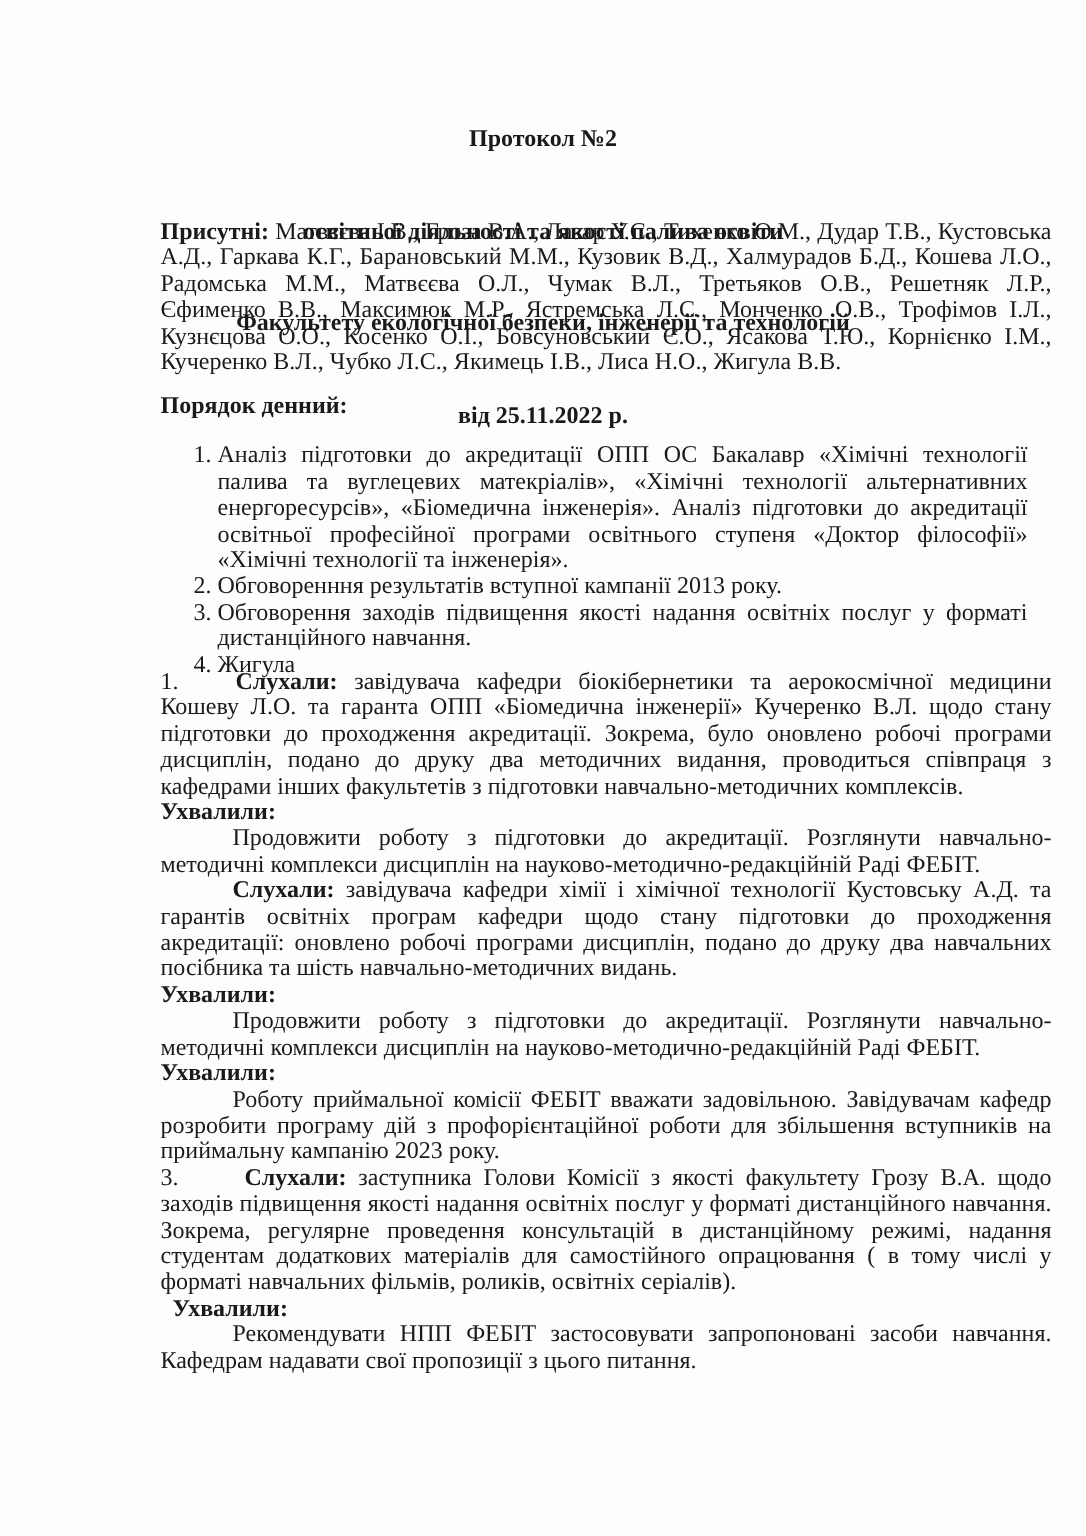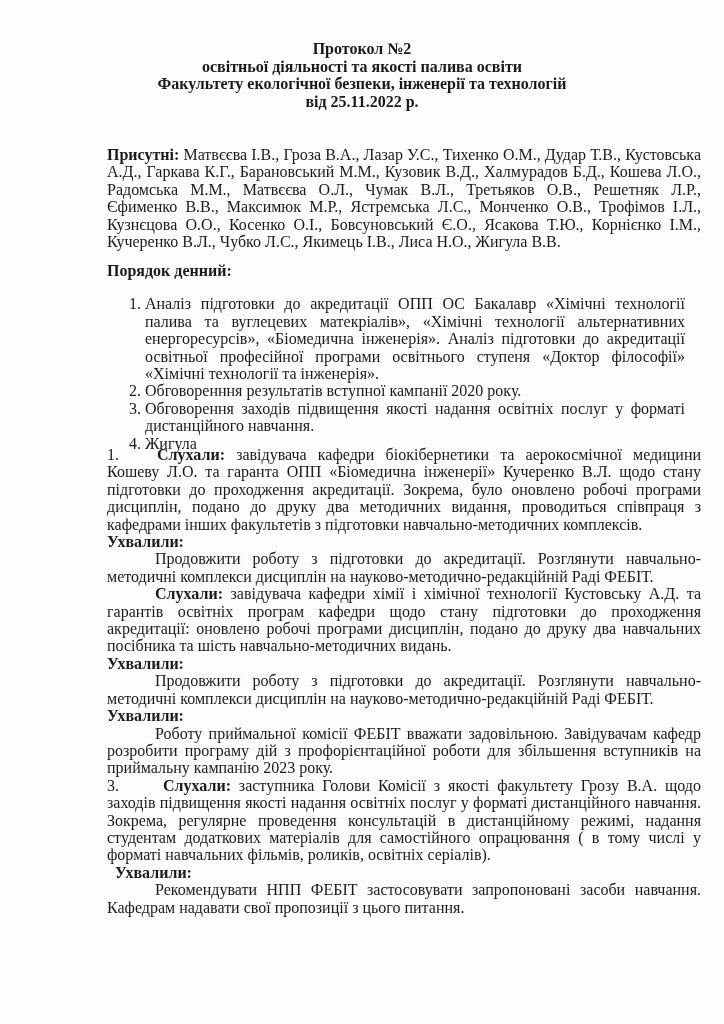--- a/index.html
+++ b/index.html
@@ -25,21 +25,21 @@
     .header {
       position: absolute;
       left: 0;
       top: 40px;
       width: 724px;
       text-align: center;
       font-weight: bold;
       font-size: 16px;
       line-height: 17.5px;
     }
-    .header div { white-space: nowrap; }
+    .header div { white-space: nowrap; margin-top: 44px; }
     .body {
       position: absolute;
       left: 107px;
       width: 594px;
       font-size: 16px;
       line-height: 17.4px;
     }
     .present {
       top: 146px;
       text-align: justify;
@@ -84,21 +84,21 @@
   </div>
 
   <div class="body present">
     <span class="lbl">Присутні:</span><span> Матвєєва І.В., Гроза В.А., Лазар У.С., Тихенко О.М., Дудар Т.В., Кустовська А.Д., Гаркава К.Г., Барановський М.М., Кузовик В.Д., Халмурадов Б.Д., Кошева Л.О., Радомська М.М., Матвєєва О.Л., Чумак В.Л., Третьяков О.В., Решетняк Л.Р., Єфименко В.В., Максимюк М.Р., Ястремська Л.С., Монченко О.В., Трофімов І.Л., Кузнєцова О.О., Косенко О.І., Бовсуновський Є.О., Ясакова Т.Ю., Корнієнко І.М., Кучеренко В.Л., Чубко Л.С., Якимець І.В., Лиса Н.О., Жигула В.В.</span>
   </div>
 
   <div class="body agenda">
     <div class="agenda-title">Порядок денний:</div>
     <ol>
       <li>Аналіз підготовки до акредитації ОПП ОС Бакалавр «Хімічні технології палива та вуглецевих матекріалів», «Хімічні технології альтернативних енергоресурсів», «Біомедична інженерія». Аналіз підготовки до акредитації освітньої професійної програми освітнього ступеня «Доктор філософії» «Хімічні технології та інженерія».</li>
-      <li class="short">Обговоренння результатів вступної кампанії 2020 року.</li>
+      <li class="short">Обговоренння результатів вступної кампанії 2013 року.</li>
       <li>Обговорення заходів підвищення якості надання освітніх послуг у форматі дистанційного навчання.</li>
       <li class="short">Жигула</li>
     </ol>
   </div>
 
   <div class="body minutes">
 
     <p class="para num-line"><span class="num">1.</span><span class="bold">Слухали:</span><span> завідувача кафедри біокібернетики та аерокосмічної медицини Кошеву Л.О. та гаранта ОПП «Біомедична інженерії» Кучеренко В.Л. щодо стану підготовки до проходження акредитації. Зокрема, було оновлено робочі програми дисциплін, подано до друку два методичних видання, проводиться співпраця з кафедрами інших факультетів з підготовки навчально-методичних комплексів.</span></p>
     <div class="bold">Ухвалили:</div>
     <p class="para indent">Продовжити роботу з підготовки до акредитації. Розглянути навчально-методичні комплекси дисциплін на науково-методично-редакційній Раді ФЕБІТ.</p>

